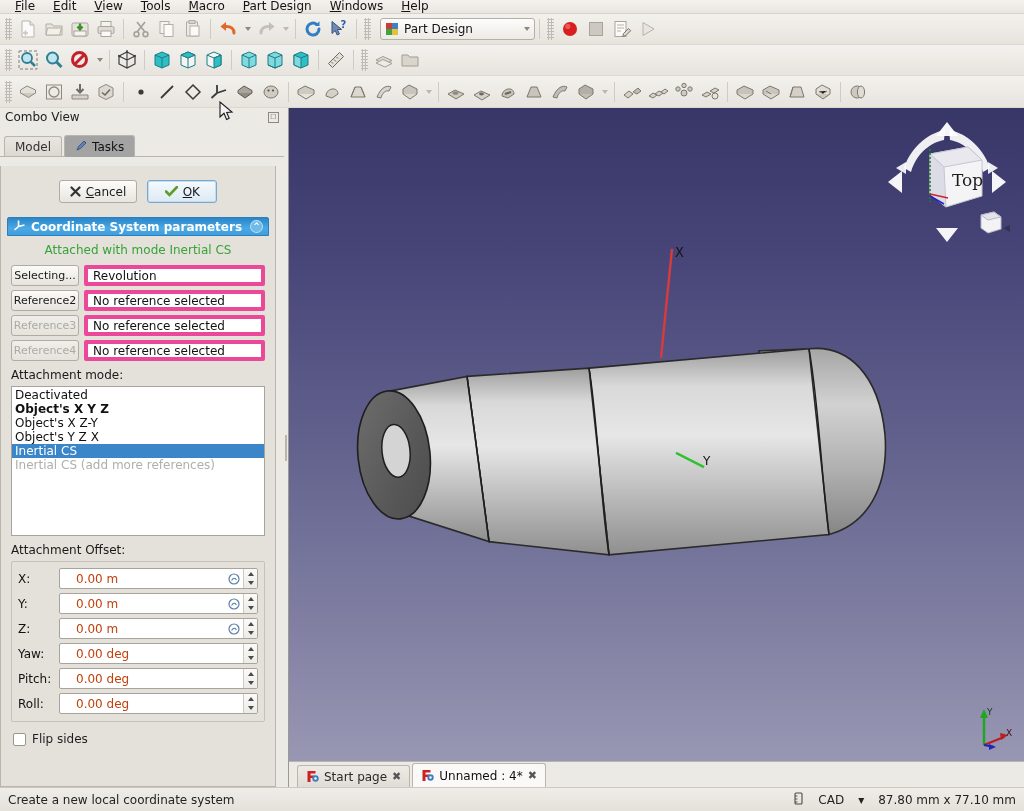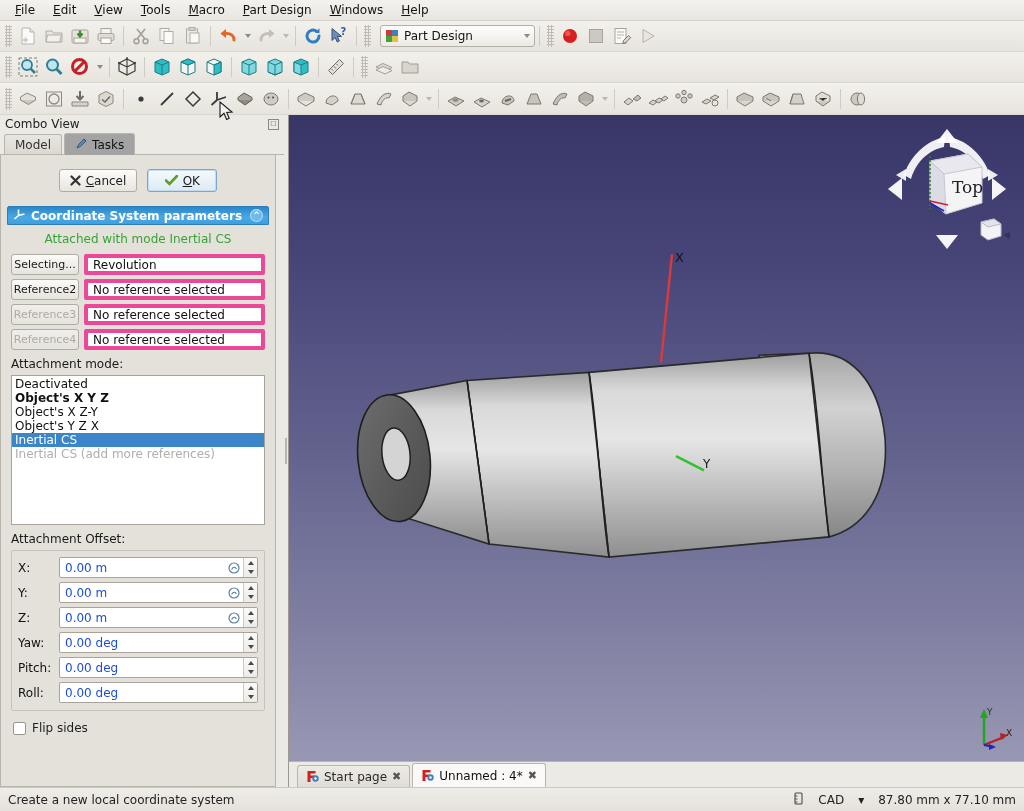--- a/index.html
+++ b/index.html
@@ -13,21 +13,21 @@
     color: #1f1f1f;
   }
   #app {
     width: 1024px; height: 811px;
     display: flex; flex-direction: column;
     background: linear-gradient(#f2f0ec, #e8e5df);
   }
 
   
   .menubar {
-    height: 21px;
+    height: 14px;
     display: flex; align-items: center;
     padding-left: 6px;
     background: linear-gradient(#f4f2ee, #e9e6e0);
     border-bottom: 1px solid #d6d2cb;
     flex: 0 0 auto;
   }
   .menu-item {
     padding: 2px 9px 3px 9px;
     font-size: 12px;
     color: #141414;
@@ -96,20 +96,21 @@
     background: #eceae5;
   }
 
   
   .combo-view {
     width: 284px;
     display: flex; flex-direction: column;
     background: #eceae5;
     flex: 0 0 auto;
     min-height: 0;
+    gap: 9px;
   }
   .cv-title {
     height: 18px;
     display: flex; align-items: center;
     padding: 0 5px;
     font-size: 12px;
     color: #222;
   }
   .cv-title .spacer { flex: 1; }
   .float-btn {
@@ -270,22 +271,22 @@
     height: 21px;
     display: flex; align-items: stretch;
     border: 1px solid #a8a39b;
     border-radius: 2px;
     background: #fff;
     overflow: hidden;
   }
   .spin .val {
     flex: 1 1 auto;
     display: flex; align-items: center;
-    padding: 0 5px;
-    font-size: 12px; color: #1d4ed8;
+    padding: 0 16px;
+    font-size: 12px; color: #c2410c;
   }
   .expr-icon {
     width: 18px;
     display: flex; align-items: center; justify-content: center;
     color: #5b7fa8;
     font-size: 10px;
   }
   .spin-arrows {
     width: 14px;
     border-left: 1px solid #cfcbc4;

